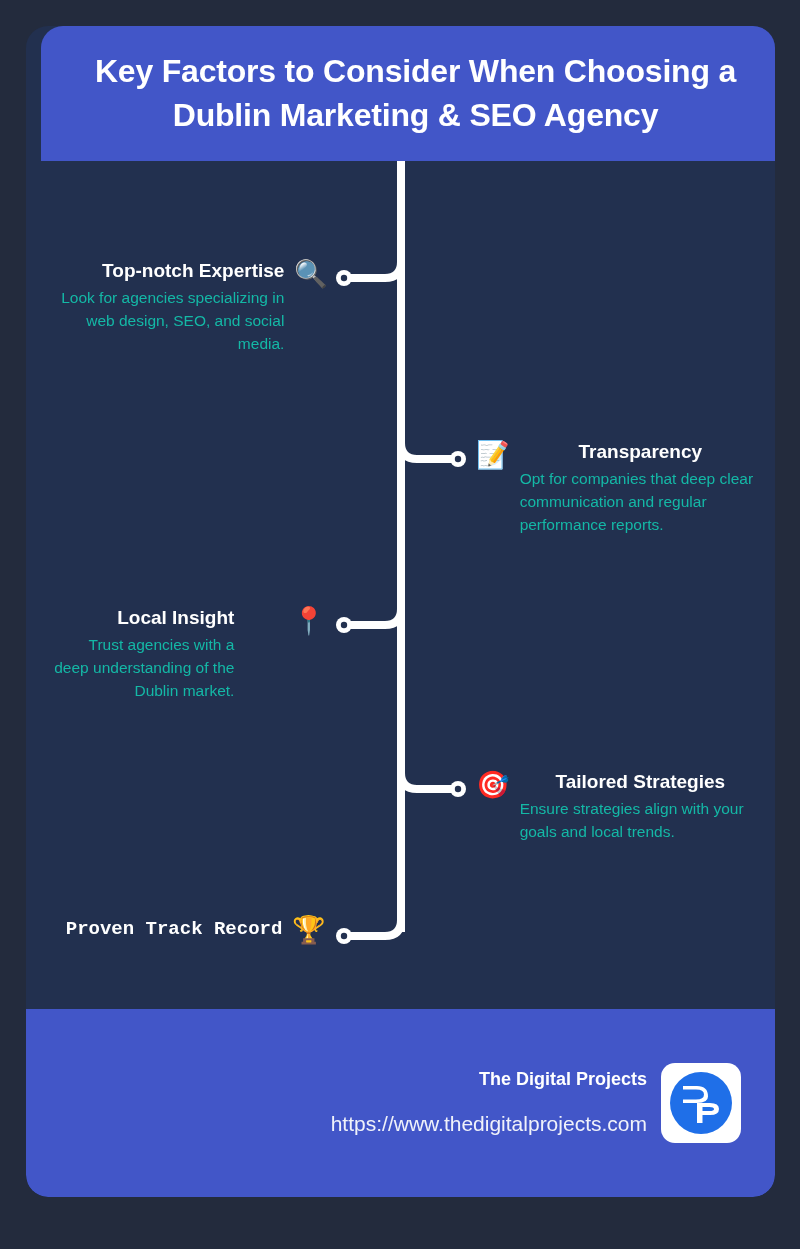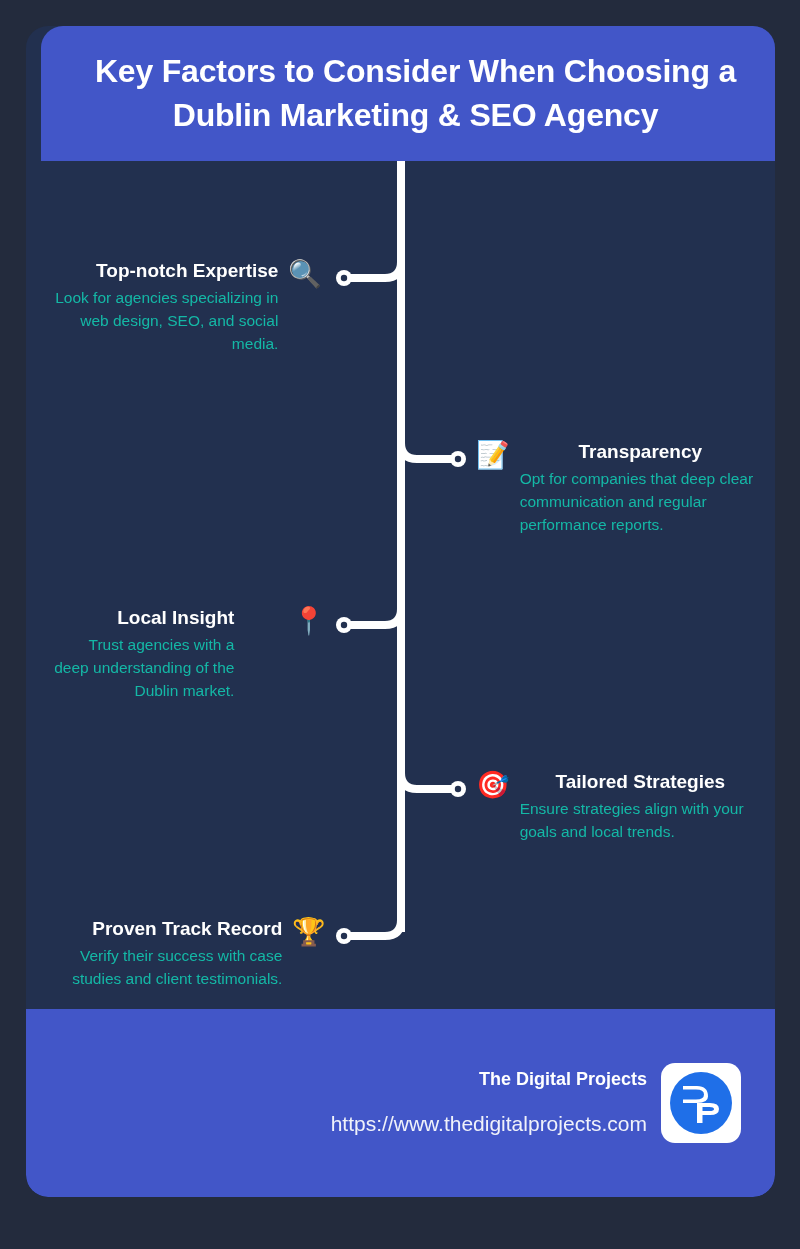--- a/index.html
+++ b/index.html
@@ -177,21 +177,21 @@
     <circle cx="432" cy="433" r="8" fill="#ffffff"></circle>
     <circle cx="432" cy="433" r="3.2" fill="#22304f"></circle>
     <circle cx="318" cy="599" r="8" fill="#ffffff"></circle>
     <circle cx="318" cy="599" r="3.2" fill="#22304f"></circle>
     <circle cx="432" cy="763" r="8" fill="#ffffff"></circle>
     <circle cx="432" cy="763" r="3.2" fill="#22304f"></circle>
     <circle cx="318" cy="910" r="8" fill="#ffffff"></circle>
     <circle cx="318" cy="910" r="3.2" fill="#22304f"></circle>
   </svg>
 
-  <div class="item item-left" style="left:20px; top:234px; width:276px;">
+  <div class="item item-left" style="left:26px; top:234px; width:276px;">
     <div class="item-text">
       <div class="item-heading">Top-notch Expertise</div>
       <div class="item-desc">Look for agencies specializing in web design, SEO, and social media.</div>
     </div>
     <div class="item-icon">🔍</div>
   </div>
 
   <div class="item item-right" style="left:450px; top:415px; width:285px;">
     <div class="item-icon">📝</div>
     <div class="item-text">
@@ -209,24 +209,23 @@
   </div>
 
   <div class="item item-right" style="left:450px; top:745px; width:285px;">
     <div class="item-icon">🎯</div>
     <div class="item-text">
       <div class="item-heading">Tailored Strategies</div>
       <div class="item-desc">Ensure strategies align with your goals and local trends.</div>
     </div>
   </div>
 
-  <div class="item item-left" style="left:14px; top:892px; width:286px;">
+  <div class="item item-left" style="left:14px; top:892px; width:286px;font-family:Liberation Mono, monospace;">
     <div class="item-text">
       <div class="item-heading">Proven Track Record</div>
-      <div class="item-desc">Verify their success with case studies and client testimonials.</div>
     </div>
     <div class="item-icon">🏆</div>
   </div>
 
   <div class="footer">
     <div class="footer-text">
       <div class="footer-brand">The Digital Projects</div>
       <div class="footer-url">https://www.thedigitalprojects.com</div>
     </div>
     <div class="footer-logo">

